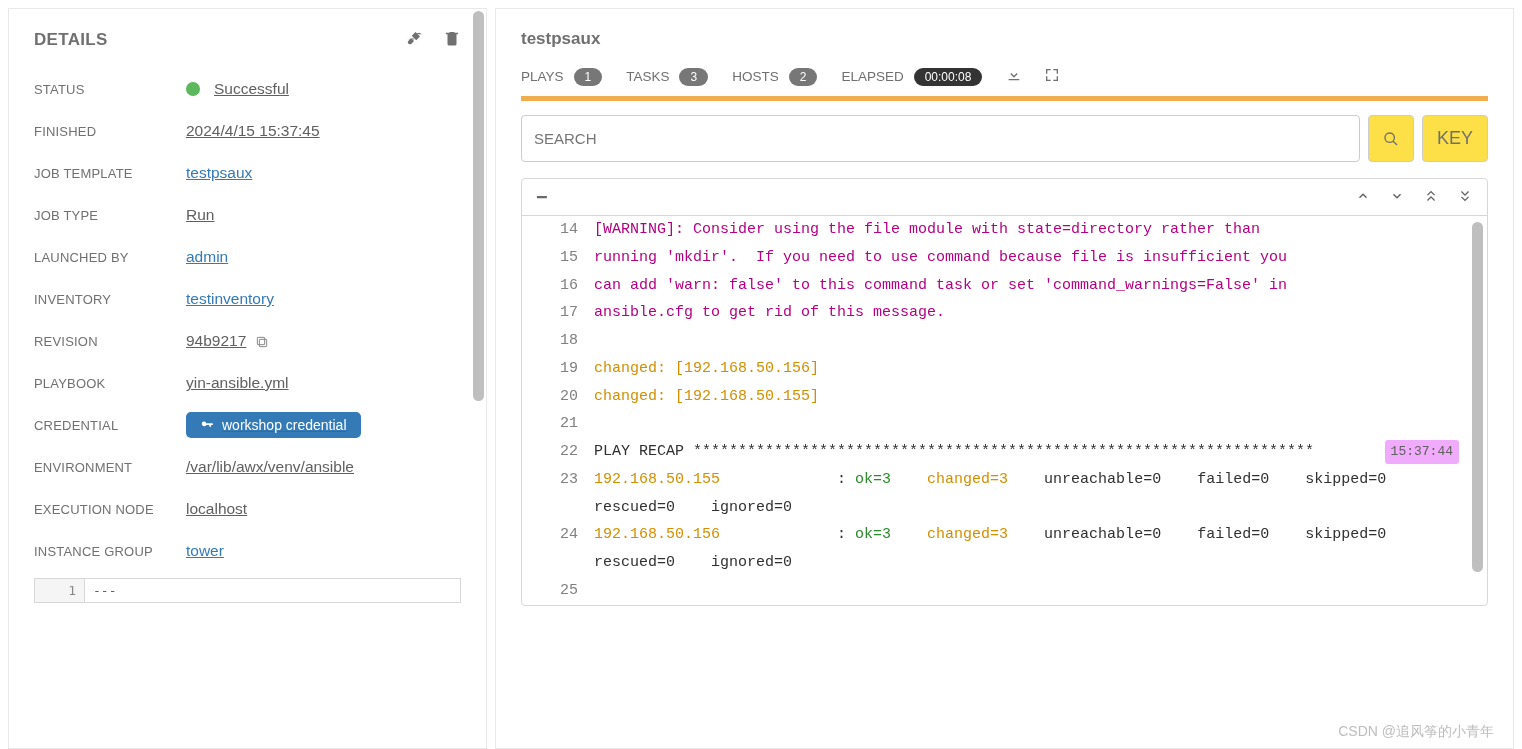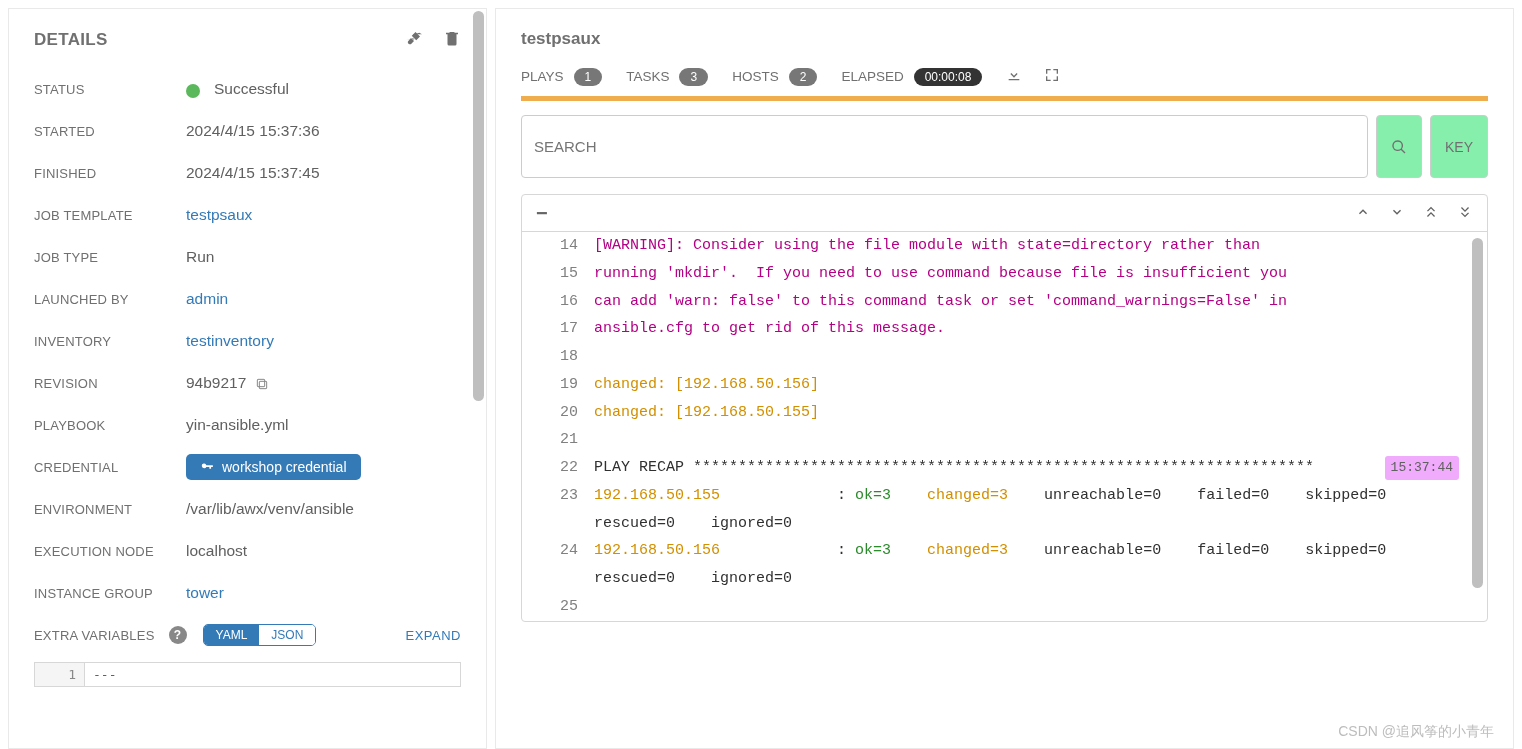--- a/index.html
+++ b/index.html
@@ -6,21 +6,21 @@
 body { font-family: -apple-system, BlinkMacSystemFont, "Segoe UI", Helvetica, Arial, sans-serif; background: #fff; color: #606060; font-size: 14px; width: 1522px; height: 749px; overflow: hidden; }
 .layout { display: flex; height: 100%; }
 .left-panel { width: 479px; position: relative; border: 1px solid #e9e9e9; padding: 20px 25px 0 25px; margin: 8px 8px 0 8px; }
 .right-panel { flex: 1; position: relative; padding: 20px 25px 0 25px; margin: 8px 8px 0 0; border: 1px solid #e9e9e9; }
 .details-header { display: flex; align-items: center; justify-content: space-between; margin-bottom: 18px; }
 .details-title { font-size: 17px; font-weight: 700; color: #707070; letter-spacing: 0.3px; }
 .header-icons { display: flex; gap: 20px; }
 .header-icons svg { width: 18px; height: 18px; fill: #707070; cursor: pointer; }
 .detail-row { display: flex; align-items: center; min-height: 42px; }
 .detail-label { width: 152px; font-size: 13px; color: #707070; text-transform: uppercase; letter-spacing: 0.2px; }
-.detail-value { font-size: 15.5px; color: #606060; display: flex; align-items: flex-end; gap: 8px; }
+.detail-value { font-size: 15.5px; color: #606060; display: flex; align-items: center; gap: 8px; text-decoration: underline; }
 .detail-value.link { color: #337ab7; cursor: pointer; }
 .status-dot { display: inline-block; width: 14px; height: 14px; border-radius: 50%; background: #5cb85c; margin-right: 6px; }
 .copy-icon { display:inline-block; cursor:pointer; }
 .copy-icon svg { width: 16px; height: 16px; stroke: #888; fill: none; vertical-align: middle; }
 .credential-badge { background: #337ab7; color: #fff; border-radius: 5px; padding: 5px 14px; display: inline-flex; align-items: center; gap: 8px; font-size: 14px; }
 .credential-badge svg { width: 14px; height: 14px; fill: #fff; }
 .extra-vars-row { display: flex; align-items: center; min-height: 42px; gap: 10px; }
 .help-icon { width: 18px; height: 18px; border-radius: 50%; background: #888; color: #fff; display: inline-flex; align-items: center; justify-content: center; font-size: 12px; font-weight: 700; cursor: pointer; }
 .toggle-group { display: inline-flex; border: 1px solid #337ab7; border-radius: 5px; overflow: hidden; margin-left: 6px; }
 .toggle-btn { padding: 3px 12px; font-size: 12px; cursor: pointer; background: #fff; color: #337ab7; }
@@ -34,22 +34,22 @@
 
 .job-title { font-size: 17px; font-weight: 700; color: #707070; margin-bottom: 18px; }
 .stats-row { display: flex; align-items: center; gap: 24px; justify-content: flex-start; margin-bottom: 10px; }
 .stat { display: flex; align-items: center; gap: 10px; font-size: 13.5px; color: #707070; }
 .badge { background: #777; color: #fff; border-radius: 10px; padding: 2px 11px; font-size: 12px; min-width: 26px; text-align: center; }
 .badge.dark { background: #333; }
 .right-icons { display: flex; gap: 22px; }
 .right-icons svg { width: 16px; height: 16px; fill: #707070; cursor: pointer; }
 .orange-bar { height: 5px; background: #f0ad4e; margin-bottom: 14px; }
 .search-row { display: flex; gap: 8px; margin-bottom: 16px; }
-.search-input { flex: 1; border: 1px solid #ccc; border-radius: 4px; padding: 22px 12px; font-size: 15px; color: #888; }
-.search-btn, .key-btn { border: 1px solid #ccc; border-radius: 4px; padding: 10px 14px; background: #86efac; cursor: pointer; font-size: 14px; color: #707070; display: flex; align-items: center; }
+.search-input { flex: 1; border: 1px solid #ccc; border-radius: 4px; padding: 14px 12px; font-size: 15px; color: #888; }
+.search-btn, .key-btn { border: 1px solid #ccc; border-radius: 4px; padding: 10px 14px; background: #fde047; cursor: pointer; font-size: 18px; color: #707070; display: flex; align-items: center; }
 .search-btn svg { width: 16px; height: 16px; fill: #707070; }
 .output-box { border: 1px solid #d7d7d7; border-radius: 4px; }
 .output-header { display: flex; align-items: center; justify-content: space-between; padding: 8px 14px; border-bottom: 1px solid #d7d7d7; }
 .collapse-minus { font-weight: 700; color: #666; font-size: 20px; cursor: pointer; line-height: 1; }
 .nav-chevrons { display: flex; gap: 18px; }
 .nav-chevrons svg { width: 16px; height: 16px; fill: #606060; cursor: pointer; }
 .output-body { position: relative; font-family: SimSun, "Courier New", monospace; font-size: 15px; line-height: 1.85; max-height: 492px; overflow: hidden; }
 .output-line { display: flex; align-items: flex-start; }
 .line-num { width: 72px; text-align: right; padding-right: 16px; color: #808080; flex-shrink: 0; user-select: none; }
 .line-text { flex: 1; white-space: pre-wrap; word-break: break-all; padding-right: 90px; color: #303030; }
@@ -82,24 +82,20 @@
     </div>
 
     <div class="detail-row">
         <div class="detail-label">STATUS</div>
         <div class="detail-value">
           <span class="status-dot"></span>
           <span>Successful</span>
         </div>
       </div>
     <div class="detail-row">
-        <div class="detail-label">STARTED</div>
-        <div class="detail-value">2024/4/15 15:37:36</div>
-      </div>
-    <div class="detail-row">
         <div class="detail-label">FINISHED</div>
         <div class="detail-value">2024/4/15 15:37:45</div>
       </div>
     <div class="detail-row">
         <div class="detail-label">JOB TEMPLATE</div>
         <div class="detail-value link">testpsaux</div>
       </div>
     <div class="detail-row">
         <div class="detail-label">JOB TYPE</div>
         <div class="detail-value">Run</div>
@@ -143,29 +139,20 @@
       </div>
     <div class="detail-row">
         <div class="detail-label">EXECUTION NODE</div>
         <div class="detail-value">localhost</div>
       </div>
     <div class="detail-row">
         <div class="detail-label">INSTANCE GROUP</div>
         <div class="detail-value link">tower</div>
       </div>
 
-    <div class="extra-vars-row">
-      <div class="detail-label" style="width:auto;margin-right:4px">EXTRA VARIABLES</div>
-      <span class="help-icon">?</span>
-      <div class="toggle-group">
-        <div class="toggle-btn active">YAML</div>
-        <div class="toggle-btn">JSON</div>
-      </div>
-      <span class="expand-link">EXPAND</span>
-    </div>
     <div class="codemirror-small">
       <div class="cm-gutter">1</div>
       <div class="cm-content">---</div>
     </div>
   </div>
 
   <div class="right-panel">
     <div class="job-title">testpsaux</div>
     <div class="stats-row">
       <div class="stat">

